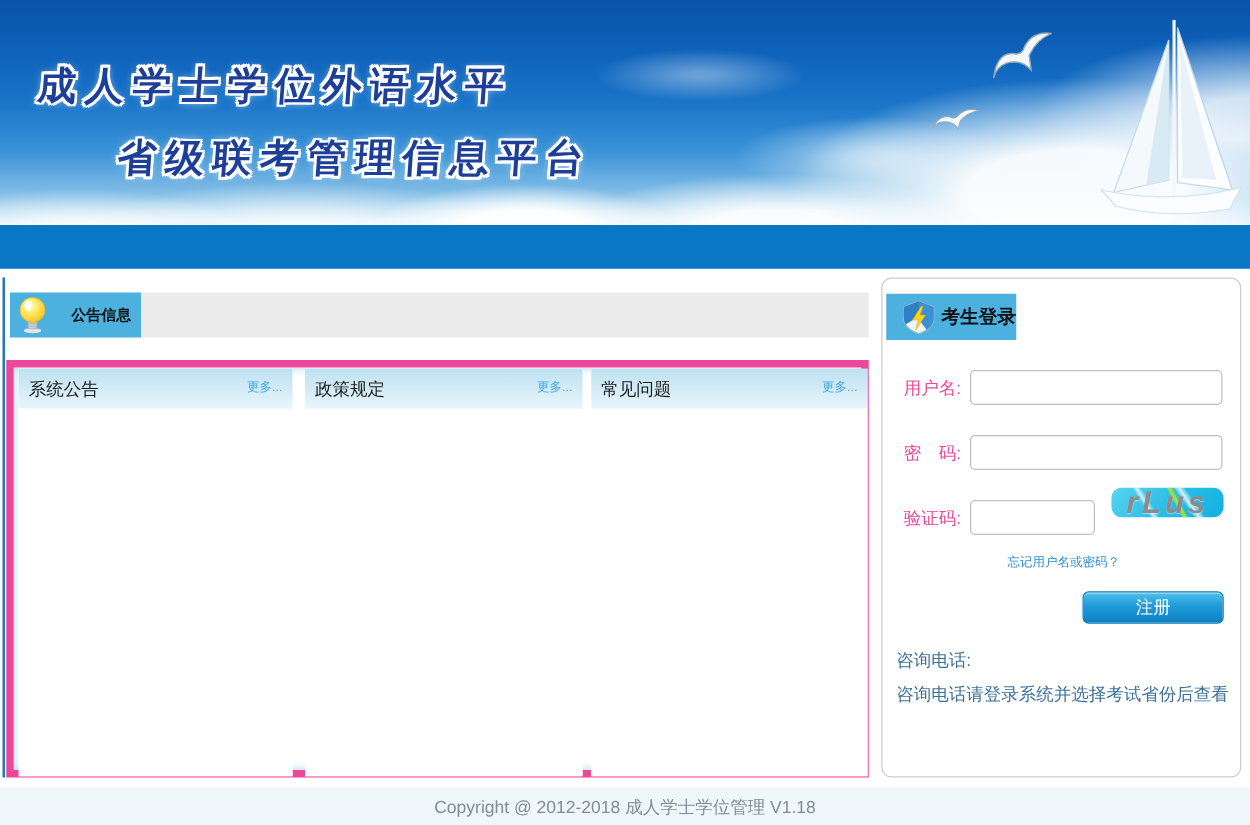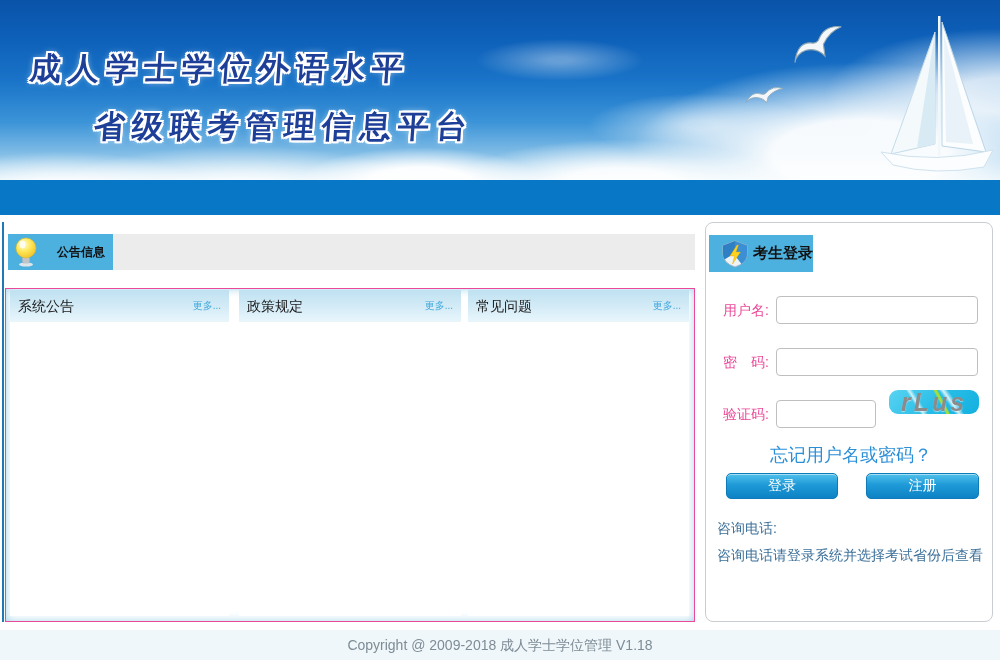--- a/index.html
+++ b/index.html
@@ -42,21 +42,21 @@
   
   .left-line { position:absolute; left:2px; top:222px; width:2px; height:400px; background:#2277b5; }
 
   
   .announce-tab { position:absolute; left:8px; top:234px; width:105px; height:36px;
     background:#4db1e0; display:flex; align-items:center; padding-left:6px; }
   .announce-tab-label { font-size:12px; font-weight:bold; color:#111; margin-left:19px; }
   .announce-strip { position:absolute; left:113px; top:234px; width:582px; height:36px; background:#ececec; }
 
   .announce-panel { position:absolute; left:5px; top:288px; width:690px; height:334px;
-    border:1px solid #ec4899; background:#fff;
+    border:6px solid #ec4899; background:#fff;
     box-shadow: inset 0 0 8px rgba(150,205,232,.9); }
   .col { position:absolute; top:1px; height:326px; background:#fff; }
   .col1 { left:4px;  width:219px; }
   .col2 { left:233px; width:222px; }
   .col3 { left:462px; width:221px; }
   .col-header { height:32px; line-height:32px; padding:0 8px;
     background:linear-gradient(180deg,#bfe1f1 0%, #d5ecf7 55%, #e9f6fc 100%);
     display:flex; justify-content:space-between; align-items:center; }
   .col-title { font-size:14px; color:#1a1a1a; }
   .more-link { font-size:10px; color:#44aadd; text-decoration:none; cursor:pointer; }
@@ -83,21 +83,21 @@
     background:
       linear-gradient(62deg, rgba(255,255,255,0) 55%, rgba(168,224,46,.95) 56.5%, rgba(168,224,46,.95) 58.5%, rgba(255,255,255,0) 60%),
       linear-gradient(58deg, rgba(255,255,255,0) 30%, rgba(255,255,255,.75) 33%, rgba(255,255,255,0) 37%),
       linear-gradient(55deg, rgba(255,255,255,0) 62%, rgba(255,255,255,.8) 66%, rgba(255,255,255,0) 71%),
       linear-gradient(135deg, #59d4f2 0%, #27bce6 55%, #12b0e0 100%);
     display:flex; align-items:center; justify-content:center; cursor:pointer; }
   .captcha-text { font-size:25px; font-weight:bold; font-style:italic; color:#8b8b8b;
     letter-spacing:3px; text-shadow:0 1px 1px rgba(255,255,255,.5); }
 
   .forgot-link { position:absolute; left:55px; top:220px; width:180px; text-align:center;
-    font-size:18px; color:#2b8fd8; text-decoration:none; cursor:pointer; }
+    font-size:10px; color:#2b8fd8; text-decoration:none; cursor:pointer; }
 
   .btn { position:absolute; top:250px; height:26px; border:1px solid #0e7ab8; border-radius:5px;
     color:#fff; font-size:14px; cursor:pointer;
     background:linear-gradient(180deg,#4fc0ea 0%, #1f9ad8 45%, #0d82c4 100%);
     box-shadow: inset 0 1px 0 rgba(255,255,255,.5); }
   .btn-login { left:20px; width:112px; }
   .btn-register { left:160px; width:113px; }
 
   .phone-title { position:absolute; left:11px; top:297px; font-size:14px; color:#3d7099; }
   .phone-note  { position:absolute; left:11px; top:324px; font-size:14px; color:#3d7099; }
@@ -205,25 +205,24 @@
 
     <span class="fld-label lbl-capt">验证码:</span>
     <input class="txt-input inp-capt" type="text" style="">
 
     <div class="captcha">
       <span class="captcha-text">rLus</span>
     </div>
 
     <a class="forgot-link">忘记用户名或密码？</a>
 
-    <button class="btn btn-login">登录</button>
     <button class="btn btn-register">注册</button>
 
     <div class="phone-title">咨询电话:</div>
     <div class="phone-note">咨询电话请登录系统并选择考试省份后查看</div>
 
   </div>
 
   <div class="footer">
-    <div class="footer-text">Copyright @ 2009-2018 成人学士学位管理 V1.18</div>
+    <div class="footer-text">Copyright @ 2012-2018 成人学士学位管理 V1.18</div>
   </div>
 
 </div>
 
 </body></html>

